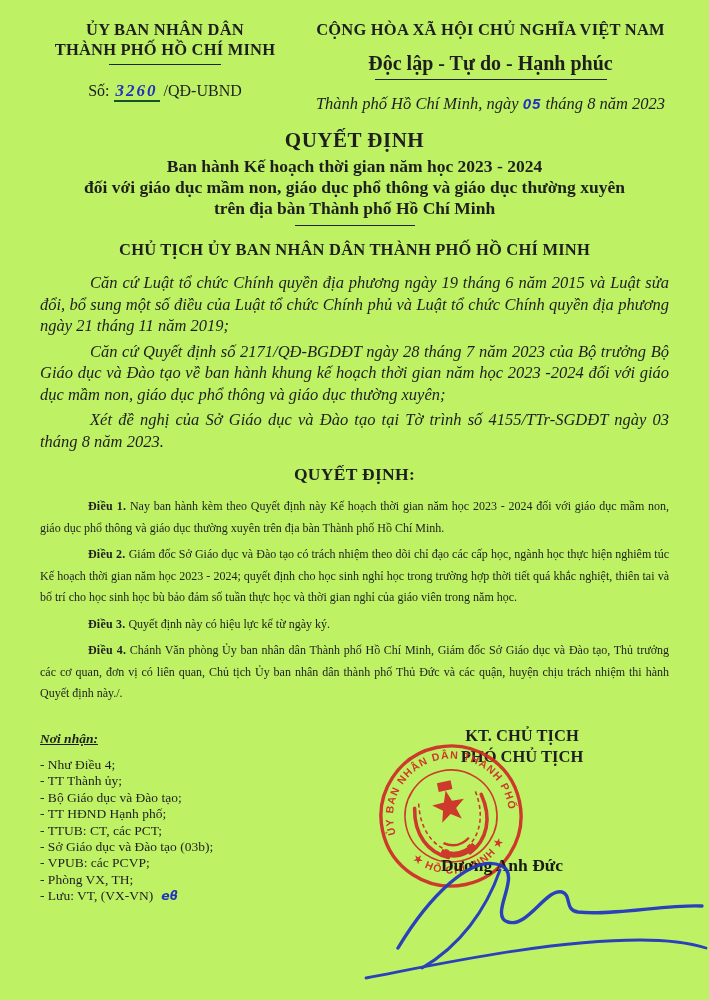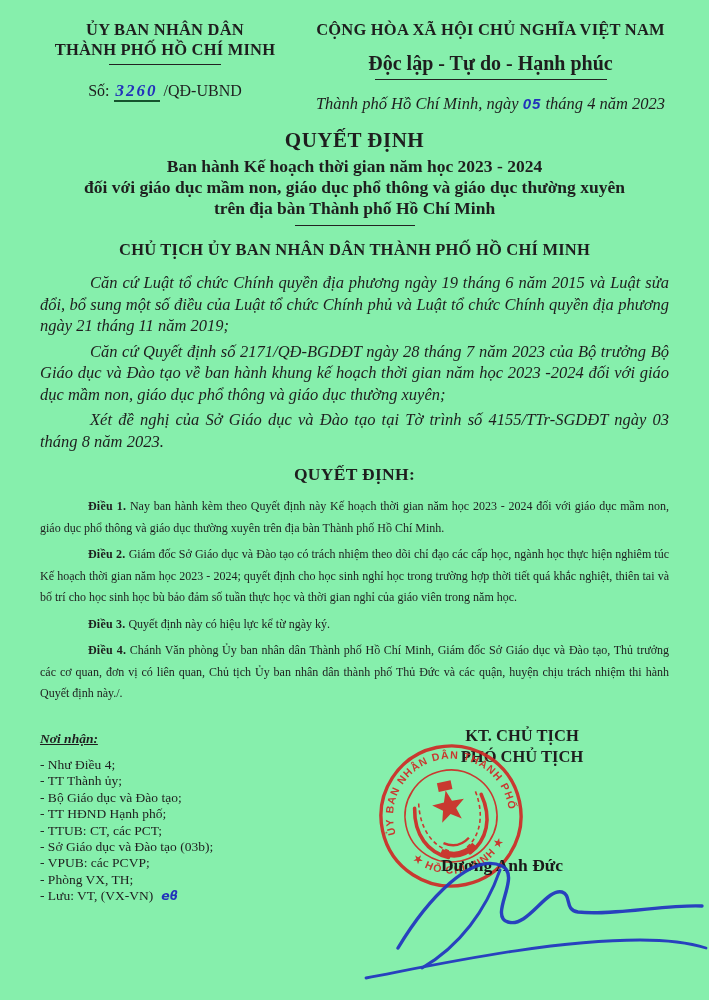--- a/index.html
+++ b/index.html
@@ -4,21 +4,21 @@
 <style>
   * { margin:0; padding:0; box-sizing:border-box; }
   html,body { width:709px; }
   body{
     font-family:"Liberation Serif", serif;
     background:#e9e7e2;
   }
   .page{
     position:relative;
     width:709px; height:1000px;
-    background:#86efac;
+    background:#bef264;
     color:#1e1e1e;
     overflow:hidden;
   }
   
   .doc-header{
     display:flex;
     padding:20px 28px 0 30px;
   }
   .hdr-left{ width:270px; text-align:center; }
   .hdr-right{ flex:1; text-align:center; }
@@ -111,21 +111,21 @@
         <span>/QĐ-UBND</span>
       </div>
     </div>
     <div class="hdr-right">
       <div class="nation1">CỘNG HÒA XÃ HỘI CHỦ NGHĨA VIỆT NAM</div>
       <div class="nation2">Độc lập - Tự do - Hạnh phúc</div>
       <div class="hdr-rule motto"></div>
       <div class="place-date">
         <span>Thành phố Hồ Chí Minh, ngày</span>
         <span class="hand-date">05</span>
-        <span>tháng 4 năm 2023</span>
+        <span>tháng 8 năm 2023</span>
       </div>
     </div>
   </header>
 
   <section class="doc-title">
     <div class="title-main">QUYẾT ĐỊNH</div>
     <div class="title-sub first">Ban hành Kế hoạch thời gian năm học 2023 - 2024</div>
     <div class="title-sub">đối với giáo dục mầm non, giáo dục phổ thông và giáo dục thường xuyên</div>
     <div class="title-sub">trên địa bàn Thành phố Hồ Chí Minh</div>
     <div class="title-rule"></div>

